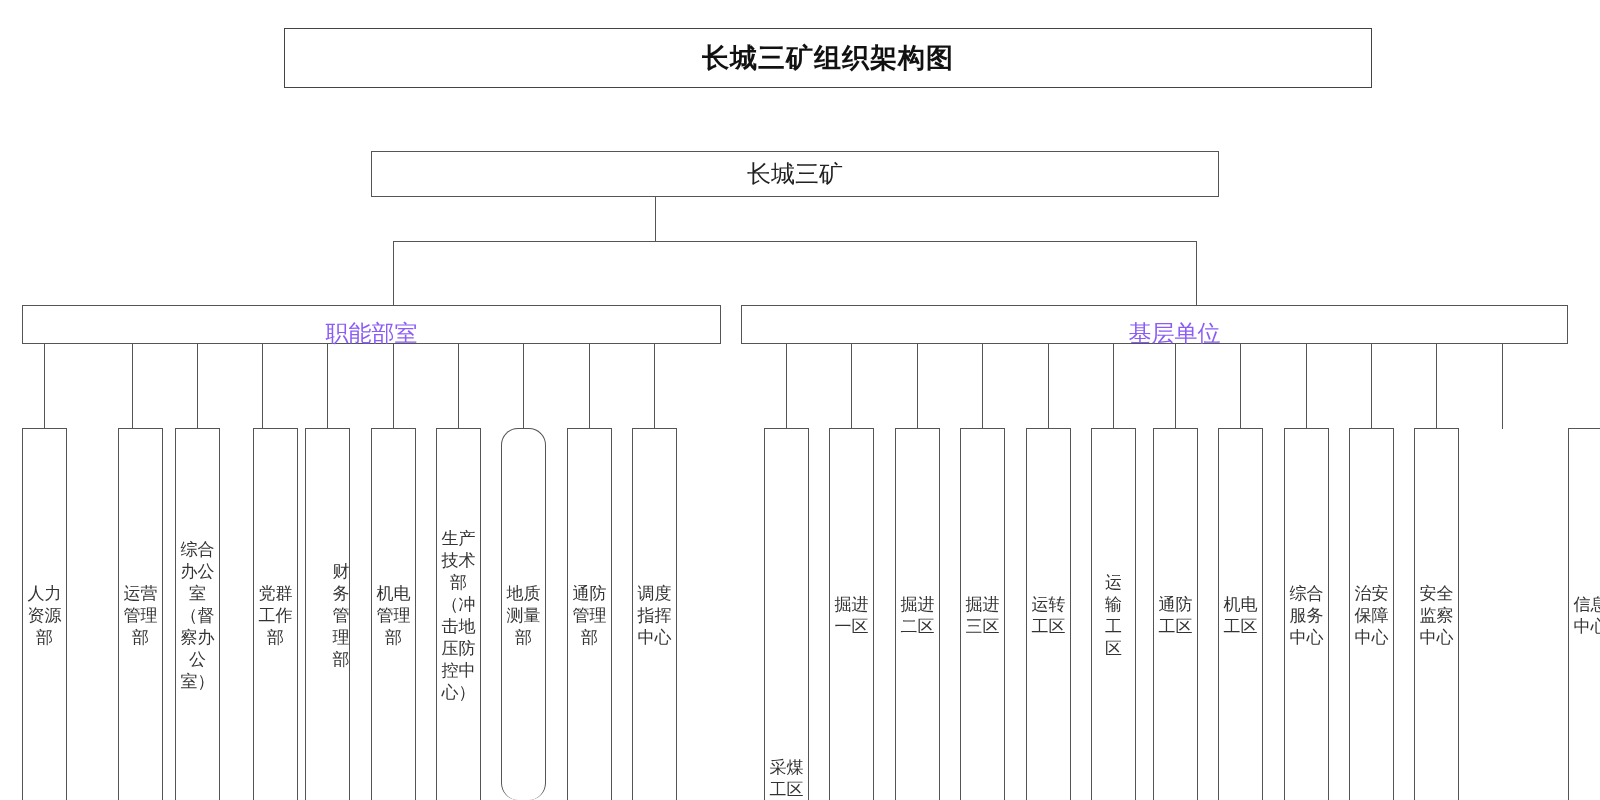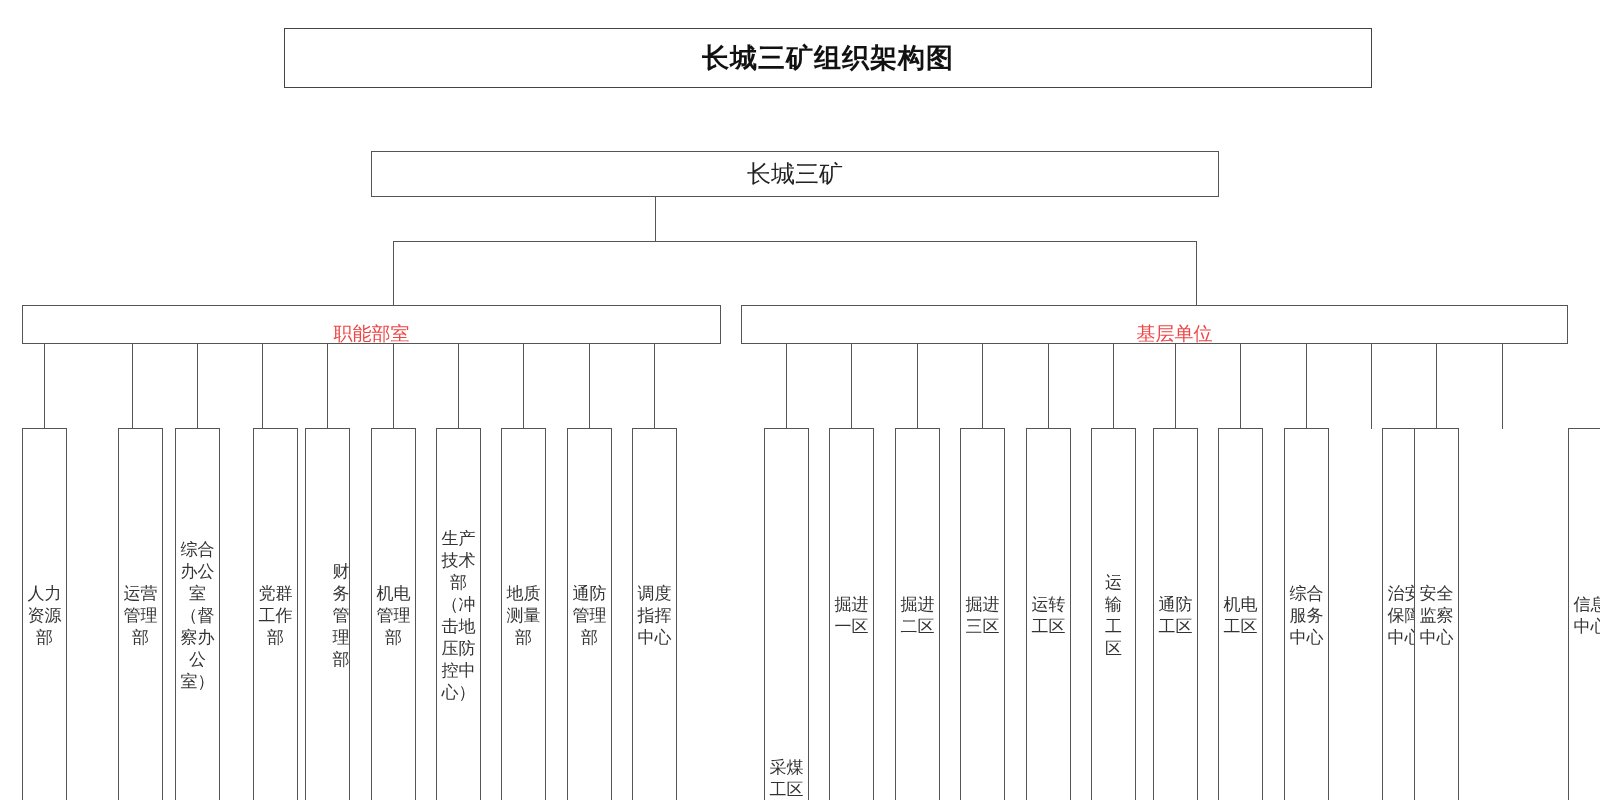--- a/index.html
+++ b/index.html
@@ -3,21 +3,21 @@
 <meta charset="utf-8">
 <style>
   html, body { margin:0; padding:0; background:#ffffff; }
   body { width:1600px; height:800px; position:relative; overflow:hidden;
          font-family:"DejaVu Serif", "Liberation Serif", serif; color:#333; }
   .box { position:absolute; border:1.3px solid #555; background:#fff; box-sizing:border-box;
          display:flex; align-items:center; justify-content:center; }
   .title-box { border-color:#444;margin-top:28px; }
   .title-text { font-family:"DejaVu Sans", "Liberation Sans", sans-serif; font-size:27px; font-weight:bold; color:#111; letter-spacing:1px; }
   .root-text { font-size:24px; color:#222; font-family:"DejaVu Sans","Liberation Sans",sans-serif; }
-  .group-text { font-size:19px; color:#ef4444; font-family:"DejaVu Sans","Liberation Sans",sans-serif;margin-top:18px; }
+  .group-text { font-size:23px; color:#8b5cf6; font-family:"DejaVu Sans","Liberation Sans",sans-serif;margin-top:18px; }
   .leaf { width:45px; top:428px; height:372px; border-bottom:none; }
   .leaf-text { font-size:17px; line-height:22px; width:40px; text-align:center; color:#333;
                word-break:break-all; white-space:normal; }
   .line { position:absolute; background:#555; }
   .v { width:1.3px; }
   .h { height:1.3px; }
 </style>
 </head>
 <body>
 
@@ -101,21 +101,21 @@
         <div>技术</div>
         <div>部</div>
         <div>（冲</div>
         <div>击地</div>
         <div>压防</div>
         <div>控中</div>
         <div>心）</div>
       </span>
     </div>
     <div class="line v" style="left: 523px; top: 343px; height: 86px;"></div>
-    <div class="box leaf" style="left: 501px;">
+    <div class="box leaf" style="left: 501px; border-radius: 17px;">
       <span class="leaf-text" title="地质测量部">
         <div>地质</div>
         <div>测量</div>
         <div>部</div>
       </span>
     </div>
     <div class="line v" style="left: 589px; top: 343px; height: 86px;"></div>
     <div class="box leaf" style="left: 567px;">
       <span class="leaf-text" title="通防管理部">
         <div>通防</div>
@@ -191,21 +191,21 @@
     </div>
     <div class="line v" style="left: 1306px; top: 343px; height: 86px;"></div>
     <div class="box leaf" style="left: 1284px;">
       <span class="leaf-text" title="综合服务中心">
         <div>综合</div>
         <div>服务</div>
         <div>中心</div>
       </span>
     </div>
     <div class="line v" style="left: 1371px; top: 343px; height: 86px;"></div>
-    <div class="box leaf" style="left: 1382px;">
+    <div class="box leaf" style="left: 1349px;">
       <span class="leaf-text" title="治安保障中心">
         <div>治安</div>
         <div>保障</div>
         <div>中心</div>
       </span>
     </div>
     <div class="line v" style="left: 1436px; top: 343px; height: 86px;"></div>
     <div class="box leaf" style="left: 1414px;">
       <span class="leaf-text" title="安全监察中心">
         <div>安全</div>

